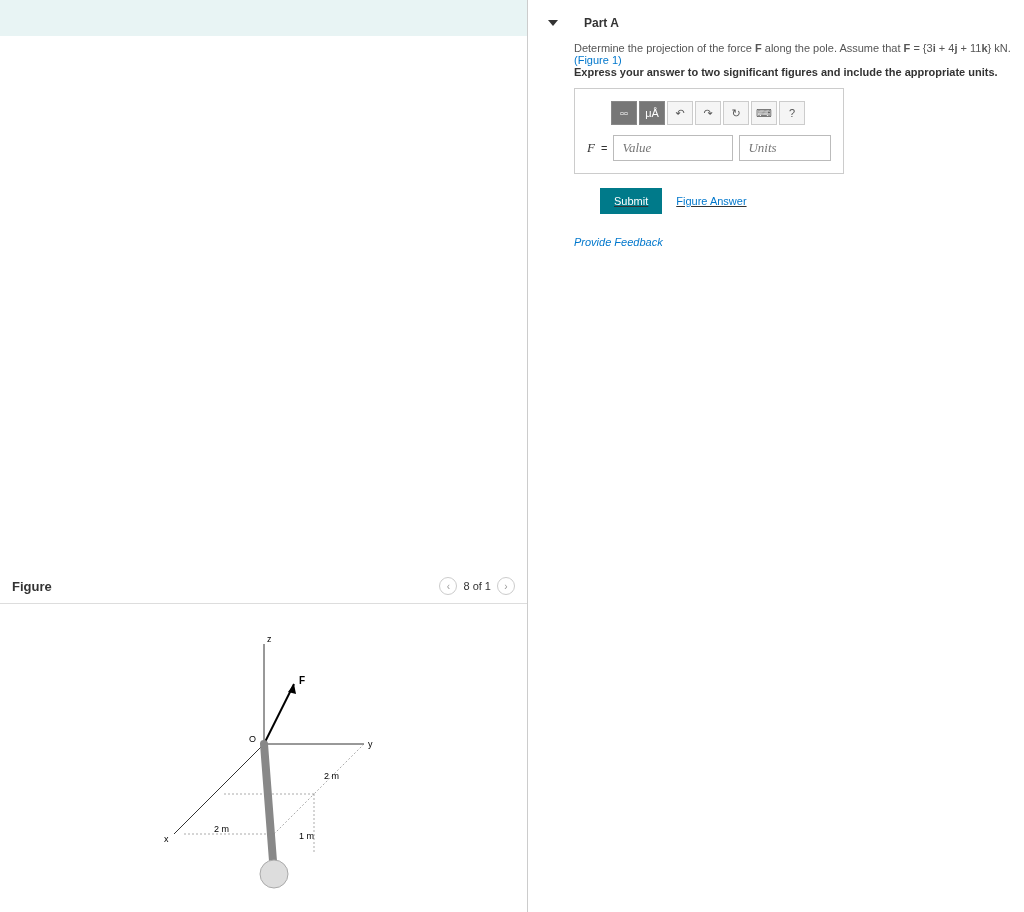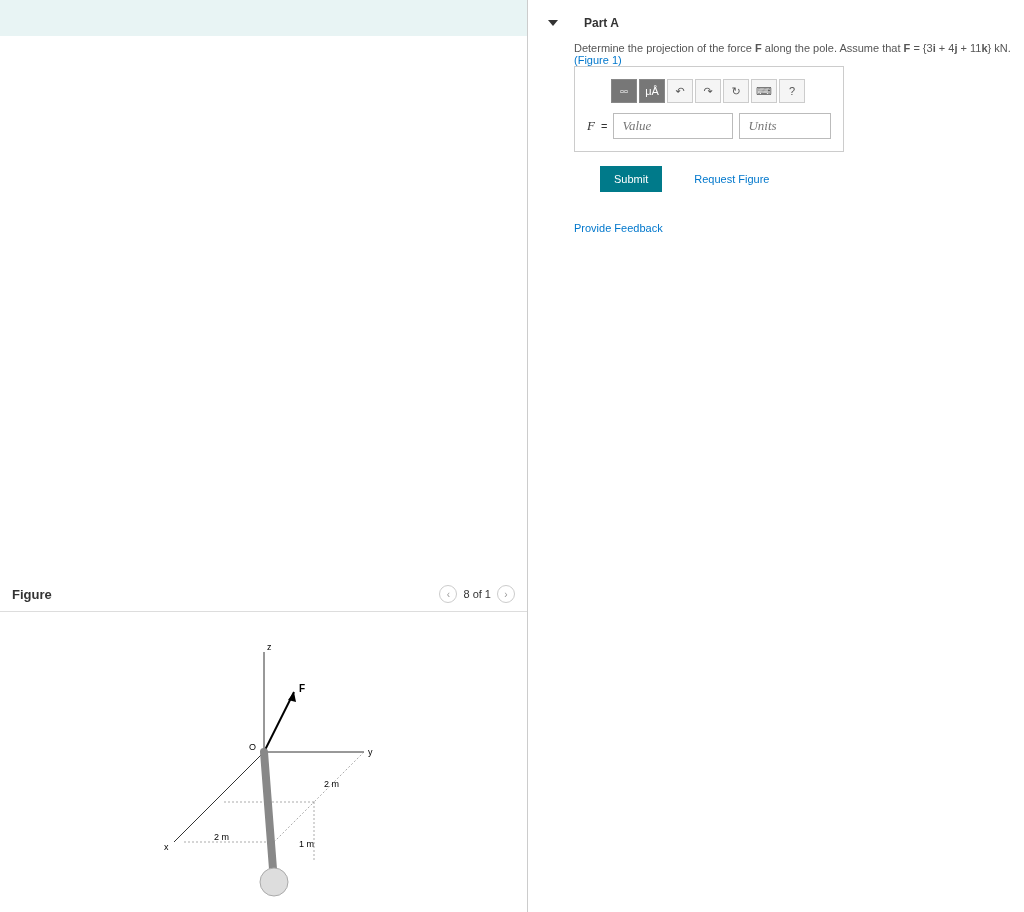--- a/index.html
+++ b/index.html
@@ -23,21 +23,21 @@
     flex: 1;
     padding: 10px 0 0 20px;
   }
   .top-bar {
     background: #e8f4f4;
     height: 36px;
     width: 100%;
   }
   .figure-section {
     position: absolute;
-    bottom: 0;
+    bottom: 8px;
     left: 0;
     right: 0;
   }
   .figure-header {
     display: flex;
     justify-content: space-between;
     align-items: center;
     padding: 8px 12px;
     border-bottom: 1px solid #ddd;
   }
@@ -115,31 +115,31 @@
     border: 1px solid #bbb;
     height: 26px;
     padding: 0 8px;
     font-style: italic;
     color: #4d7c0f;
     font-size: 13px;
     font-family: 'Times New Roman', serif;
   }
   .value-input { width: 120px; }
   .units-input { width: 92px; }
-  .button-row { display: flex; align-items: center; gap: 32px; margin-top: 4px; margin-left: 26px; }
+  .button-row { display: flex; align-items: center; gap: 14px; margin-top: 4px; margin-left: 26px; text-decoration: underline; }
   .submit-btn {
     background: #007a8a;
     color: #fff;
     border: none;
     padding: 7px 14px;
     font-size: 11px;
     cursor: pointer;
   }
   .link { color: #0077cc; font-size: 11px; cursor: pointer; }
-  .feedback { margin-top: 30px; }
+  .feedback { margin-top: 22px; font-style: italic; }
   svg.diagram { width: 300px; height: 280px; }
 </style>
 </head>
 <body>
 
 <div class="container">
   <div class="left-col">
     <div class="top-bar"></div>
 
     <div class="figure-section">
@@ -181,20 +181,21 @@
   <div class="right-col">
     <div class="part-header">
       <span class="caret-down"></span>
       <span>Part A</span>
     </div>
     <div class="part-body">
       <div class="question-text">
         <span>Determine the projection of the force </span><b>F</b><span> along the pole. Assume that </span><b>F</b> = {3<b>i</b> + 4<b>j</b> + 11<b>k</b>} kN<span>.</span>
         <span class="figure-link">(Figure 1)</span>
       </div>
+      <div class="instruction">Express your answer to two significant figures and include the appropriate units.</div>
 
       <div class="answer-box">
         <div class="toolbar">
           <div class="tool-btn">▫▫</div>
           <div class="tool-btn">μÅ</div>
           <div class="tool-btn light">↶</div>
           <div class="tool-btn light">↷</div>
           <div class="tool-btn light">↻</div>
           <div class="tool-btn light">⌨</div>
           <div class="tool-btn light">?</div>
@@ -202,21 +203,21 @@
         <div class="answer-row">
           <span class="var-label">F</span>
           <span>=</span>
           <input class="input-field value-input" placeholder="Value" style="">
           <input class="input-field units-input" placeholder="Units" style="">
         </div>
       </div>
 
       <div class="button-row">
         <button class="submit-btn">Submit</button>
-        <span class="link">Request Figure</span>
+        <span class="link">Figure Answer</span>
       </div>
 
       <div class="feedback">
         <span class="link">Provide Feedback</span>
       </div>
     </div>
   </div>
 </div>
 
 </body></html>

